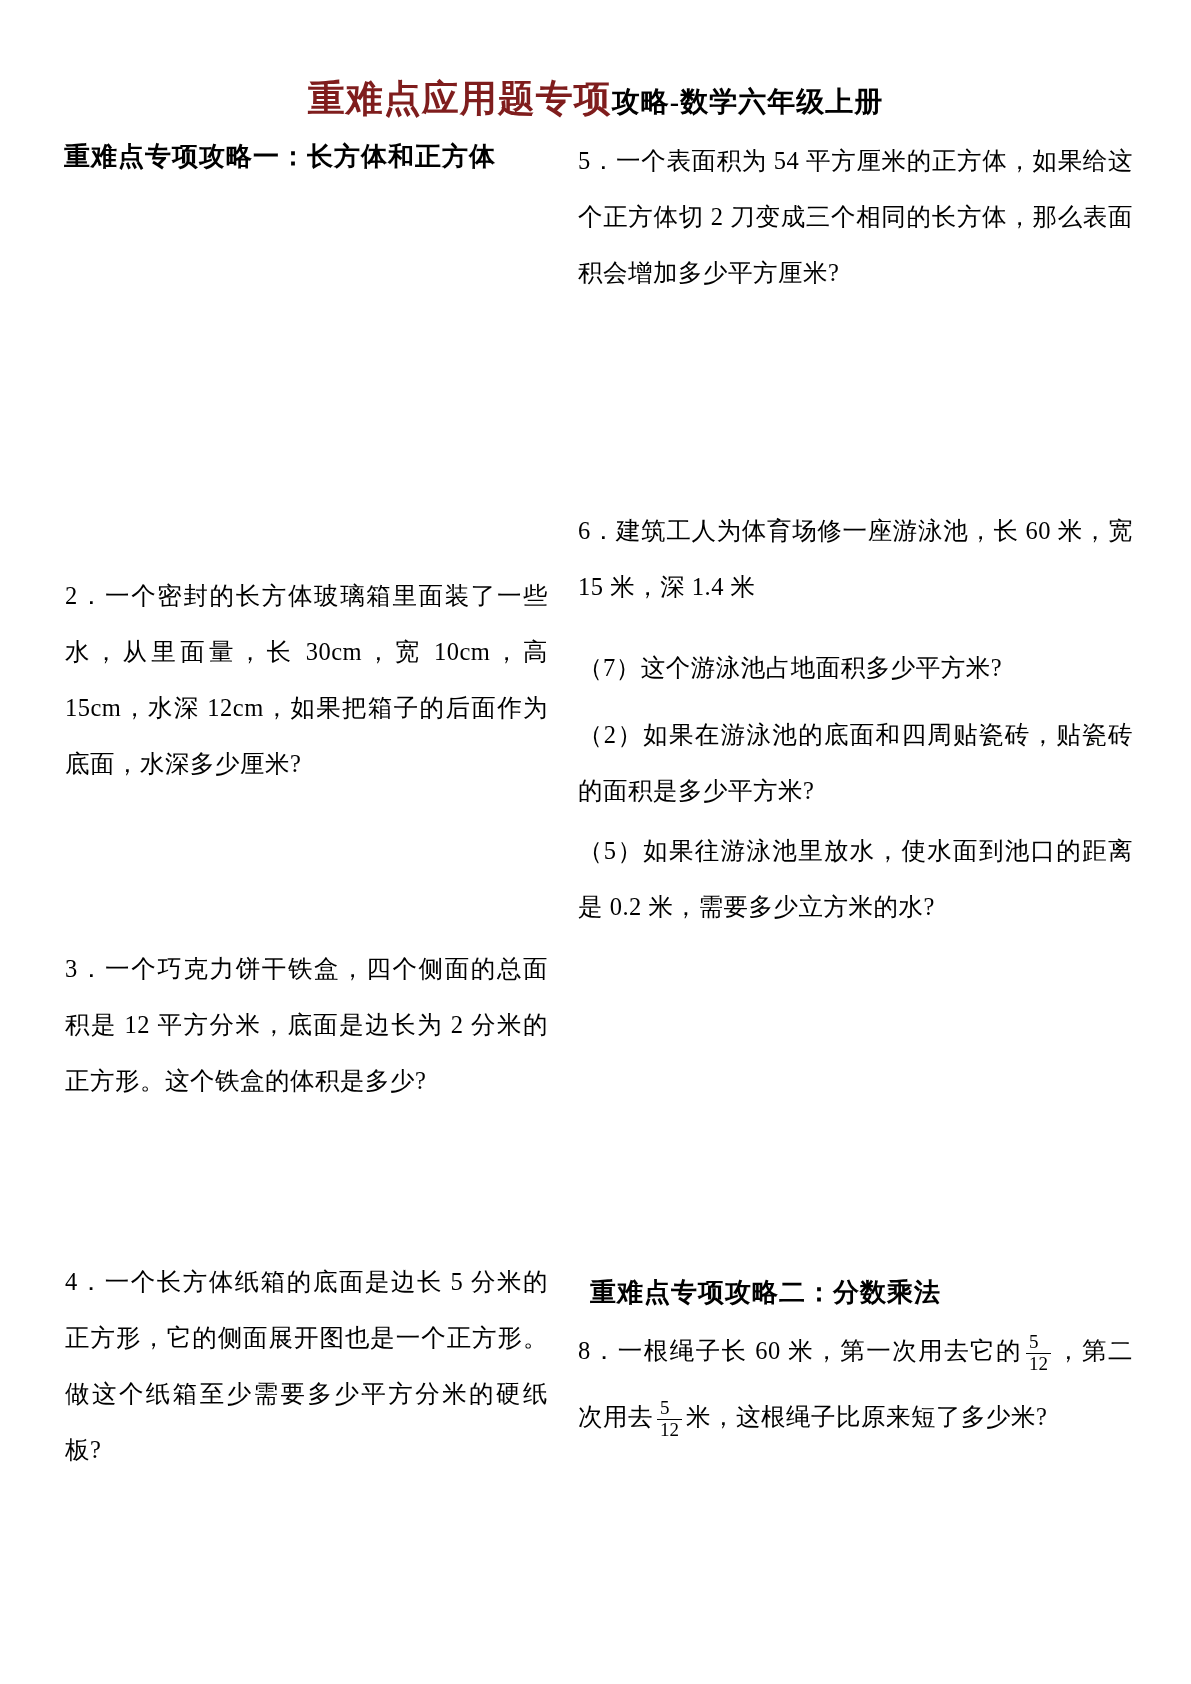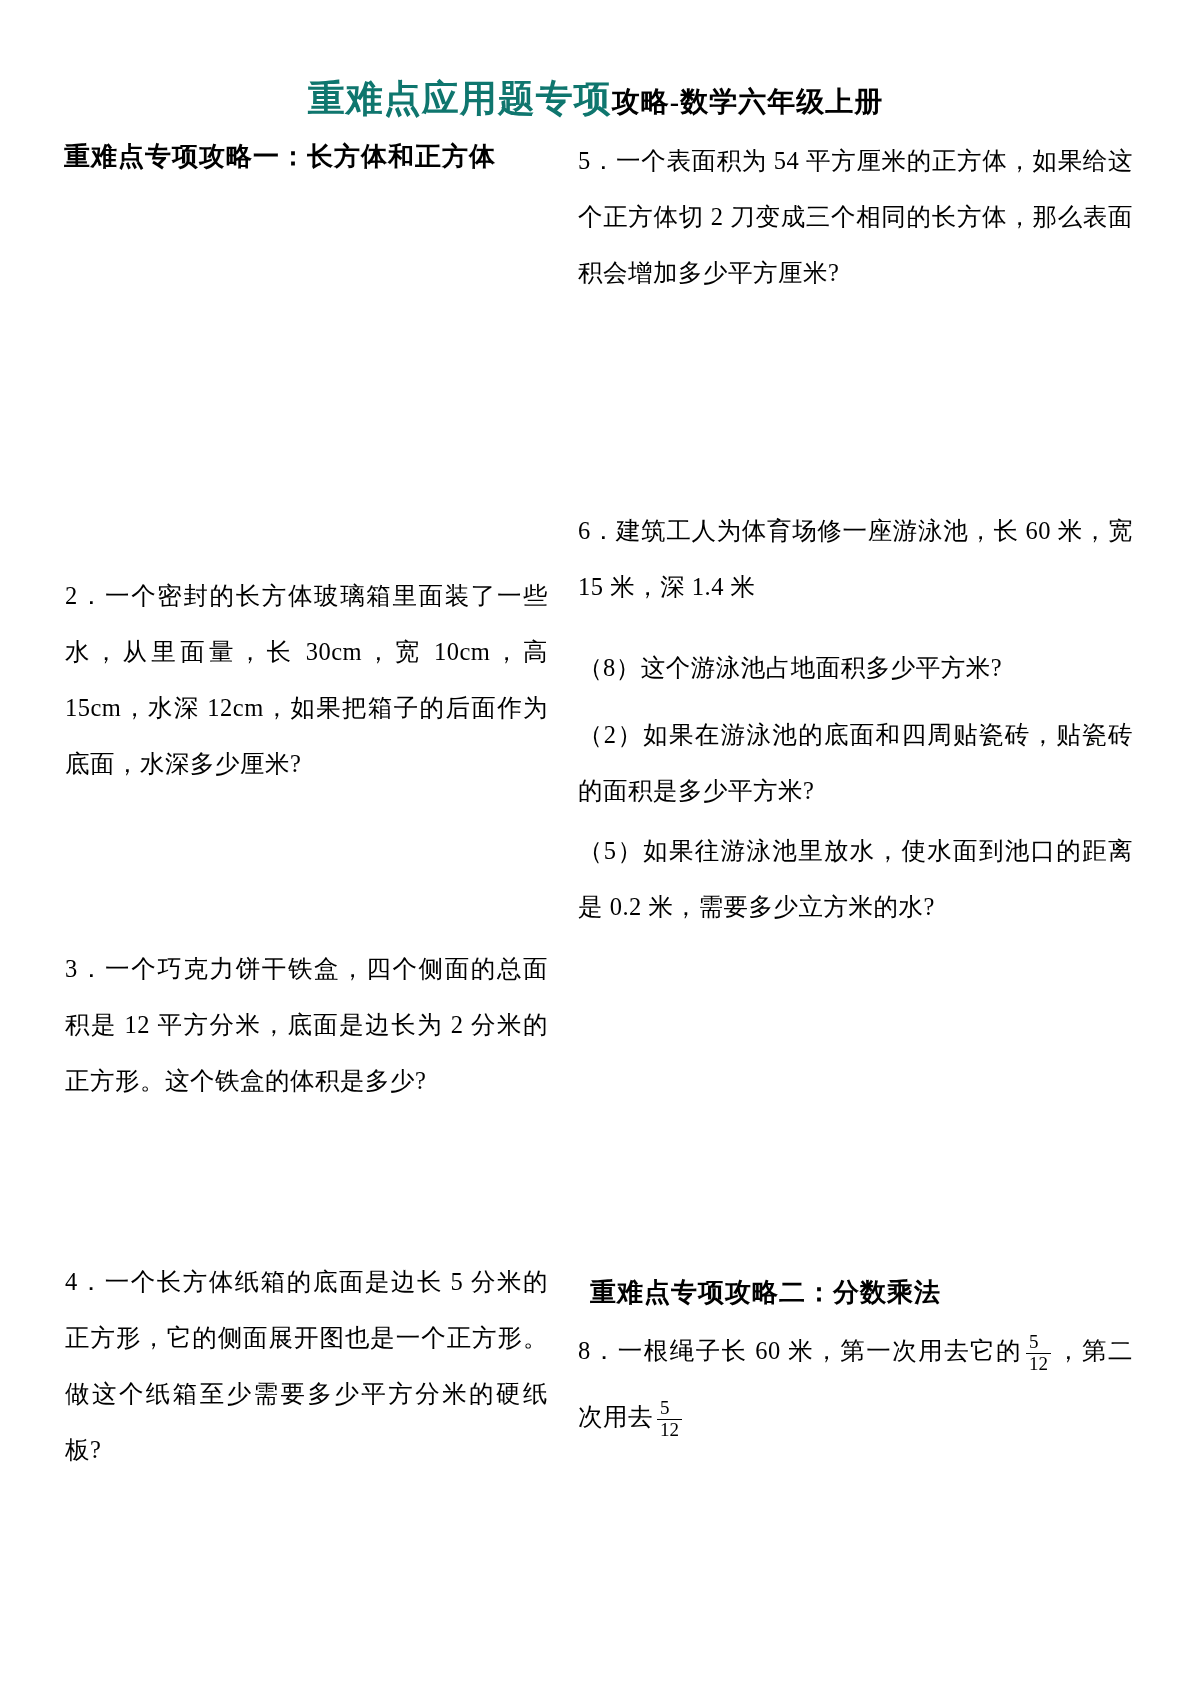--- a/index.html
+++ b/index.html
@@ -53,39 +53,39 @@
   }
   .frac .num { display: block; padding: 0 3px; }
   .frac .den { display: block; border-top: 1.5px solid #000; padding: 0 3px; }
 </style>
 </head>
 <body>
 
 <div class="page">
 
   <div class="doc-title">
-    <span class="hl" style="color:#0f766e">重难点应用题专项</span><span class="rest">攻略-数学六年级上册</span>
+    <span class="hl" style="color:#7f1d1d">重难点应用题专项</span><span class="rest">攻略-数学六年级上册</span>
   </div>
 
   <div class="sec-heading" style="left:64px; top:139px;">重难点专项攻略一：长方体和正方体</div>
 
 
   <p class="prob" style="left:65px; top:568px; width:483px;">2．一个密封的长方体玻璃箱里面装了一些水，从里面量，长 30cm，宽 10cm，高 15cm，水深 12cm，如果把箱子的后面作为底面，水深多少厘米?</p>
 
   <p class="prob" style="left:65px; top:941px; width:483px;">3．一个巧克力饼干铁盒，四个侧面的总面积是 12 平方分米，底面是边长为 2 分米的正方形。这个铁盒的体积是多少?</p>
 
   <p class="prob" style="left:65px; top:1254px; width:483px;">4．一个长方体纸箱的底面是边长 5 分米的正方形，它的侧面展开图也是一个正方形。做这个纸箱至少需要多少平方分米的硬纸板?</p>
 
   <p class="prob" style="left:578px; top:133px; width:555px;">5．一个表面积为 54 平方厘米的正方体，如果给这个正方体切 2 刀变成三个相同的长方体，那么表面积会增加多少平方厘米?</p>
 
   <p class="prob" style="left:578px; top:503px; width:555px;">6．建筑工人为体育场修一座游泳池，长 60 米，宽 15 米，深 1.4 米</p>
 
-  <p class="prob" style="left:578px; top:640px; width:555px;">（8）这个游泳池占地面积多少平方米?</p>
+  <p class="prob" style="left:578px; top:640px; width:555px;">（7）这个游泳池占地面积多少平方米?</p>
 
   <p class="prob" style="left:578px; top:707px; width:555px;">（2）如果在游泳池的底面和四周贴瓷砖，贴瓷砖的面积是多少平方米?</p>
 
   <p class="prob" style="left:578px; top:823px; width:555px;">（5）如果往游泳池里放水，使水面到池口的距离是 0.2 米，需要多少立方米的水?</p>
 
   <div class="sec-heading" style="left:590px; top:1275px;font-family:Liberation Serif, serif;">重难点专项攻略二：分数乘法</div>
 
-  <p class="prob prob-tight" style="left:578px; top:1318px; width:555px;"><span>8．一根绳子长 60 米，第一次用去它的</span><span class="frac"><span class="num">5</span><span class="den">12</span></span><span>，第二次用去</span><span class="frac"><span class="num">5</span><span class="den">12</span></span></p>
+  <p class="prob prob-tight" style="left:578px; top:1318px; width:555px;"><span>8．一根绳子长 60 米，第一次用去它的</span><span class="frac"><span class="num">5</span><span class="den">12</span></span><span>，第二次用去</span><span class="frac"><span class="num">5</span><span class="den">12</span></span><span>米，这根绳子比原来短了多少米?</span></p>
 
 </div>
 
 </body></html>

